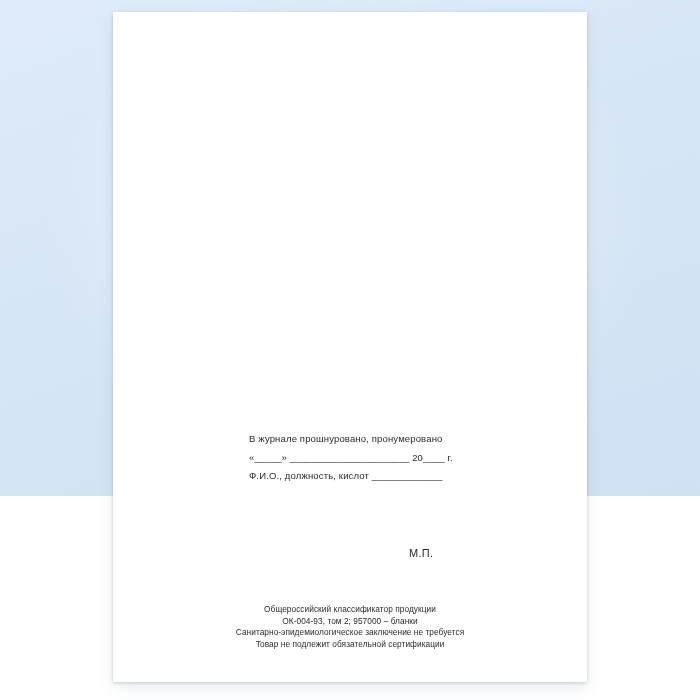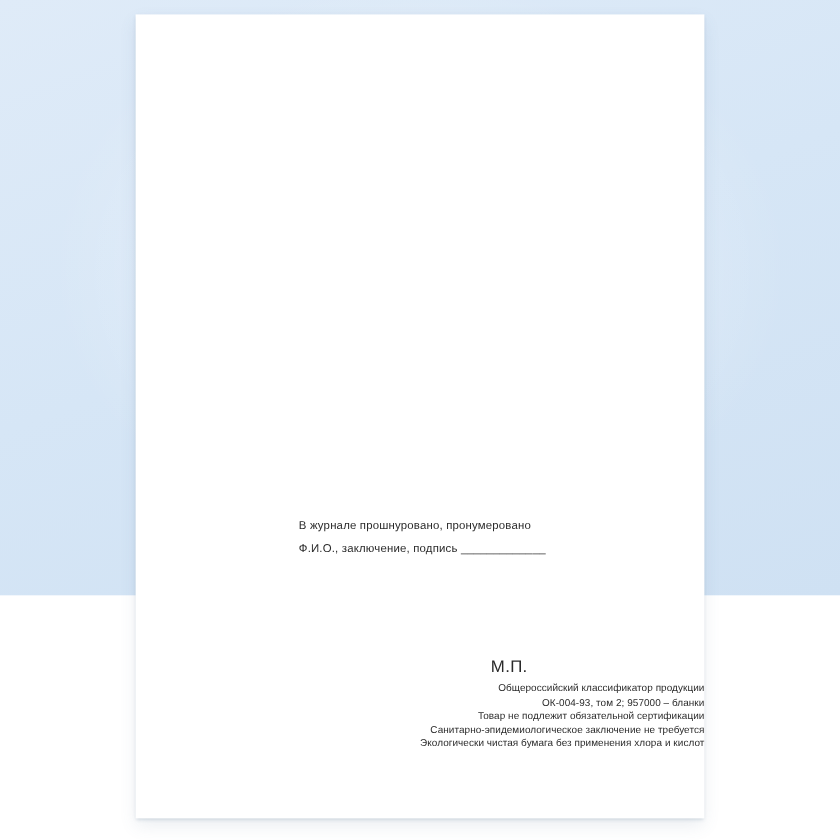--- a/index.html
+++ b/index.html
@@ -52,58 +52,58 @@
     letter-spacing: 0.15px;
     white-space: nowrap;
   }
   .stamp-block .line {
     display: block;
   }
   .mp-line {
     position: absolute;
     left: 296px;
     top: 535px;
-    font-size: 14px;
+    font-size: 11px;
     color: #2a2a2a;
     letter-spacing: 0.3px;
   }
   .footer-block {
     position: absolute;
     left: 0;
     right: 0;
-    top: 556px;
-    text-align: right;
+    top: 592px;
+    text-align: center;
     font-size: 8.3px;
     line-height: 11.6px;
     color: #2b2b2b;
     letter-spacing: 0.05px;
   }
   .footer-block .line {
     display: block;
   }
 </style>
 </head>
 <body>
 
 <div id="stage">
 
   <div class="page-sheet">
     <div class="doc-inner">
 
       <div class="stamp-block">
         <span class="line">В журнале прошнуровано, пронумеровано</span>
-        <span class="line">Ф.И.О.,  заключение,  подпись  _____________</span>
+        <span class="line">«_____» ______________________  20____  г.</span>
+        <span class="line">Ф.И.О.,  должность,  кислот  _____________</span>
       </div>
 
       <div class="mp-line">М.П.</div>
 
       <div class="footer-block">
         <span class="line">Общероссийский классификатор продукции</span>
         <span class="line">ОК-004-93, том 2; 957000 – бланки</span>
+        <span class="line">Санитарно-эпидемиологическое заключение не требуется</span>
         <span class="line">Товар не подлежит обязательной сертификации</span>
-        <span class="line">Санитарно-эпидемиологическое заключение не требуется</span>
-        <span class="line">Экологически чистая бумага без применения хлора и кислот</span>
       </div>
 
     </div>
   </div>
 
 </div>
 
 </body></html>

